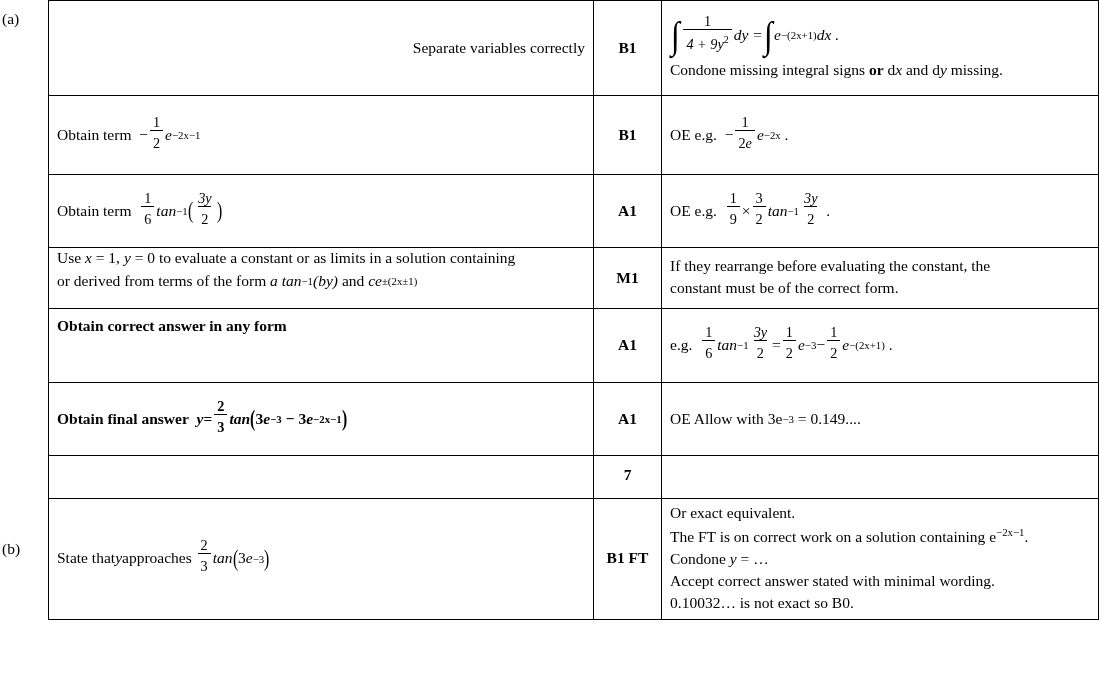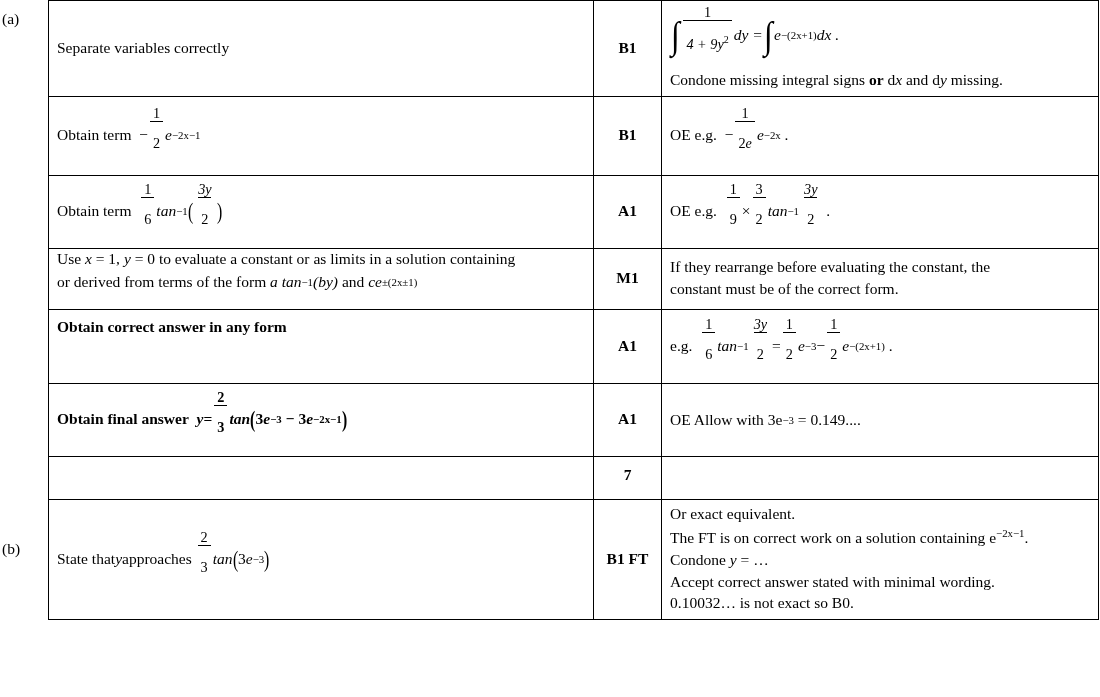--- a/index.html
+++ b/index.html
@@ -58,21 +58,21 @@
   .mrow { display: inline-flex; align-items: center; vertical-align: middle; }
   .frac {
     display: inline-flex;
     flex-direction: column;
     align-items: center;
     vertical-align: middle;
     margin: 0 2px;
     line-height: 1.05;
   }
   .frac .num { padding: 0 3px; font-size: 0.92em; }
-  .frac .den { padding: 14px 3px; border-top: 1px solid #000; font-size: 0.92em; }
+  .frac .den { padding: 5px 3px; border-top: 1px solid #000; font-size: 0.92em; }
   .bigparen {
     display: inline-block;
     font-size: 1.85em;
     line-height: 0.8;
     vertical-align: middle;
     font-weight: 300;
     transform: scaleX(0.65);
     margin: 0 -1px;
   }
   .medparen {
@@ -106,21 +106,21 @@
 
   <table class="marks">
     <colgroup>
       <col class="c-desc">
         <col class="c-mark">
         <col class="c-note">
     </colgroup>
     <tbody>
 
       <tr>
-        <td class="desc" style="height:86px;">
+        <td class="desc" style="height:86px;text-align:right;">
           <span>Separate variables correctly</span>
         </td>
         <td class="mark">B1</td>
         <td class="note">
           <div class="notelines">
             <div class="mrow" style="margin-bottom:4px;">
               <span class="intsign">∫</span>
               <span class="frac">
                 <span class="num">1</span>
                 <span class="den"><span class="it">4 + 9y</span><sup class="sp">2</sup></span>

